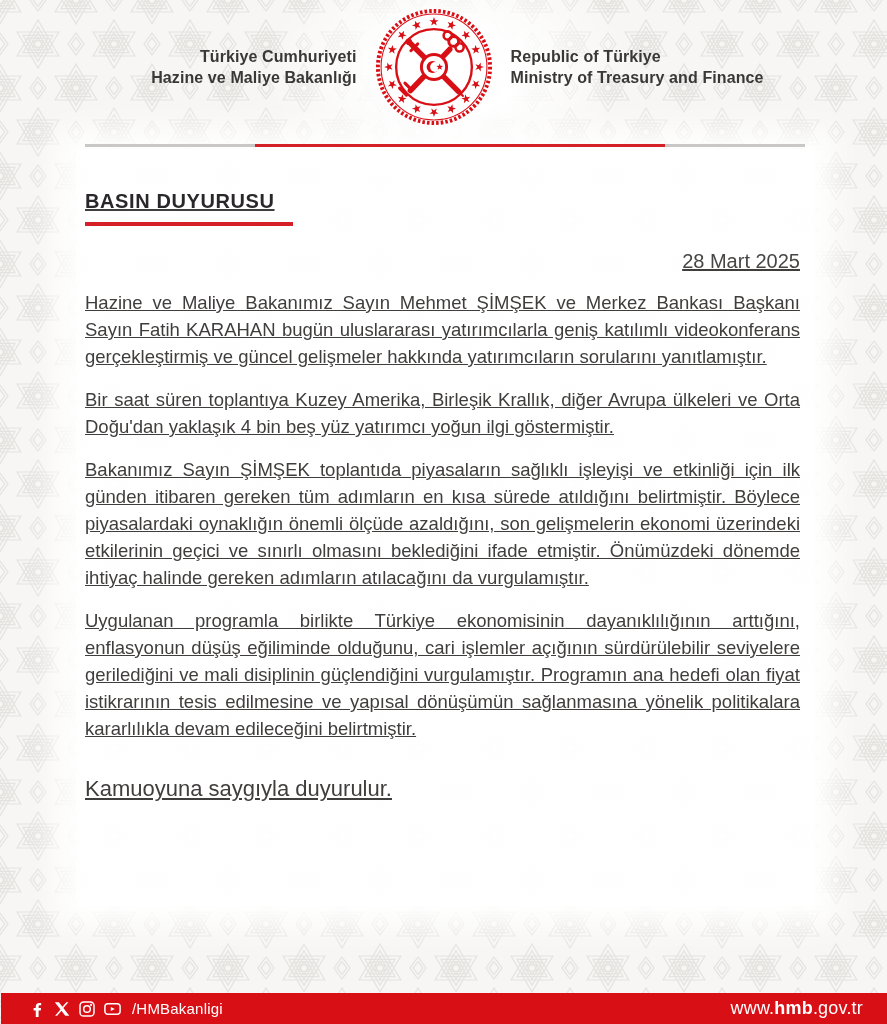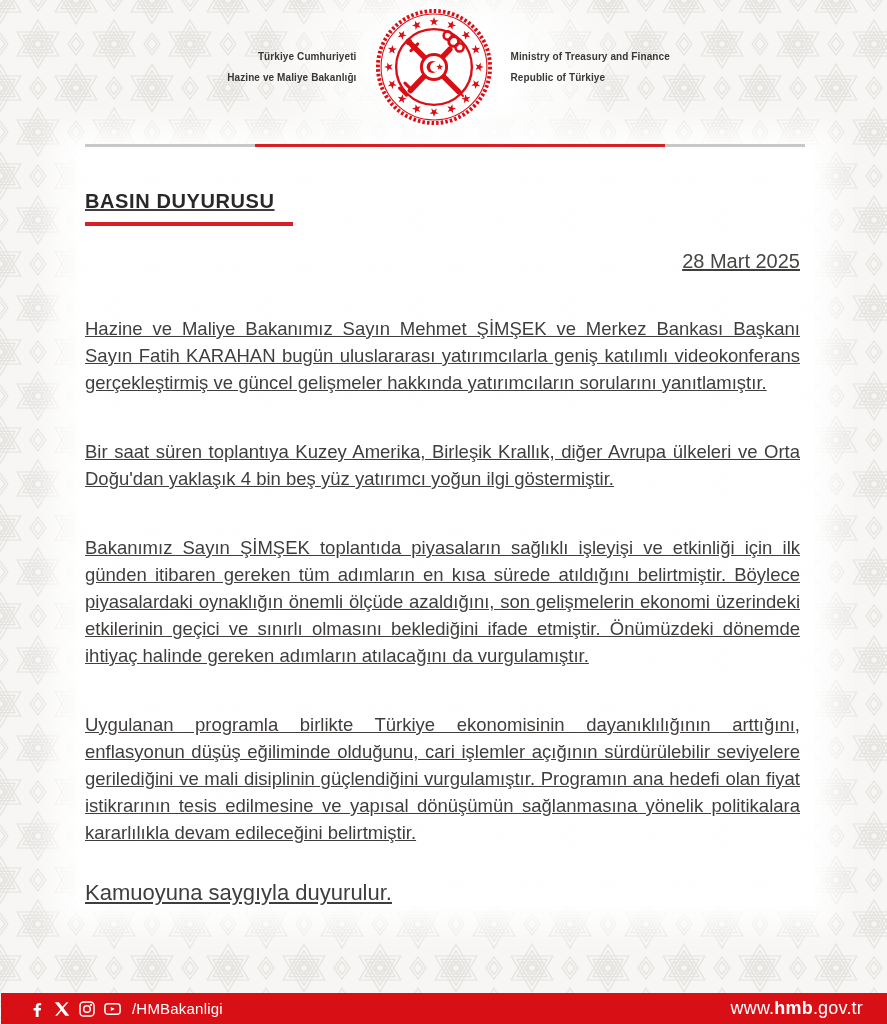--- a/index.html
+++ b/index.html
@@ -21,40 +21,40 @@
     position:absolute; left:76px; top:150px; width:738px; height:756px; z-index:1;
     background:rgba(255,255,255,0.96);
     box-shadow:0 0 28px 22px rgba(255,255,255,0.93);
   }
 
   .header {
     position:absolute; left:0; top:0; width:887px; height:134px; z-index:2;
     display:flex; align-items:center; justify-content:center; gap:16px;
   }
   .header-left, .header-right {
-    font-size:10px; line-height:21px; font-weight:600; color:#3a3836; letter-spacing:0.1px;
+    font-size:16px; line-height:21px; font-weight:600; color:#3a3836; letter-spacing:0.1px;
   }
   .header-left  { width:272px; text-align:right; }
   .header-right { width:292px; text-align:left; }
   .emblem { width:122px; height:122px; flex:0 0 auto; }
 
   .divider { position:absolute; left:85px; top:144px; width:720px; height:3px; display:flex; z-index:2; }
   .divider .g1 { width:170px; background:#c9c8c7; }
   .divider .rd { width:410px; background:#d32127; height:3px; }
   .divider .g2 { flex:1; background:#c9c8c7; }
 
   .doc { position:absolute; left:85px; top:150px; width:715px; z-index:2; color:#403e3d;text-decoration:underline; }
   .title {
     margin:40px 0 0 0; font-size:20px; line-height:23px; font-weight:bold;
     letter-spacing:0.6px; color:#29272a;
   }
   .title-underline { width:208px; height:4px; background:#d32127; margin-top:9px; }
   .date { margin-top:24px; text-align:right; font-size:20px; color:#474645; }
   .para {
-    margin:42px 0 0 0; font-size:18.5px; line-height:27px;
+    margin:16px 0 0 0; font-size:18.5px; line-height:27px;
     text-align:justify; color:#403e3d;
   }
   .closing { margin-top:33px; font-size:22px; line-height:27px; color:#403e3d; }
 
   .footer {
     position:absolute; left:1px; bottom:0; width:887px; height:31px; z-index:3;
     background:#d90f16; color:#ffffff;
     display:flex; align-items:center; justify-content:space-between;
     padding:0 25px 0 28px; box-sizing:border-box;
   }
@@ -144,22 +144,22 @@
         <path d="M39,85 L32.5,78.5" stroke-width="3.2"></path>
         <path d="M34,90.5 L27,83.5" stroke-width="3.2"></path>
       </g>
       <circle cx="62" cy="62" r="12.8" fill="#ffffff" stroke="#d90f16" stroke-width="3"></circle>
       <circle cx="60.6" cy="62" r="6.1" fill="#d90f16"></circle>
       <circle cx="63.1" cy="62" r="5" fill="#ffffff"></circle>
       <use href="#st5" fill="#d90f16" transform="translate(67.8 62) scale(0.75)"></use>
     </svg>
   </div>
   <div class="header-right">
+    <div>Republic of Türkiye</div>
     <div>Ministry of Treasury and Finance</div>
-    <div>Republic of Türkiye</div>
   </div>
 </div>
 
 <div class="divider">
   <span class="g1"></span>
   <span class="rd"></span>
   <span class="g2"></span>
 </div>
 
 <div class="doc">

